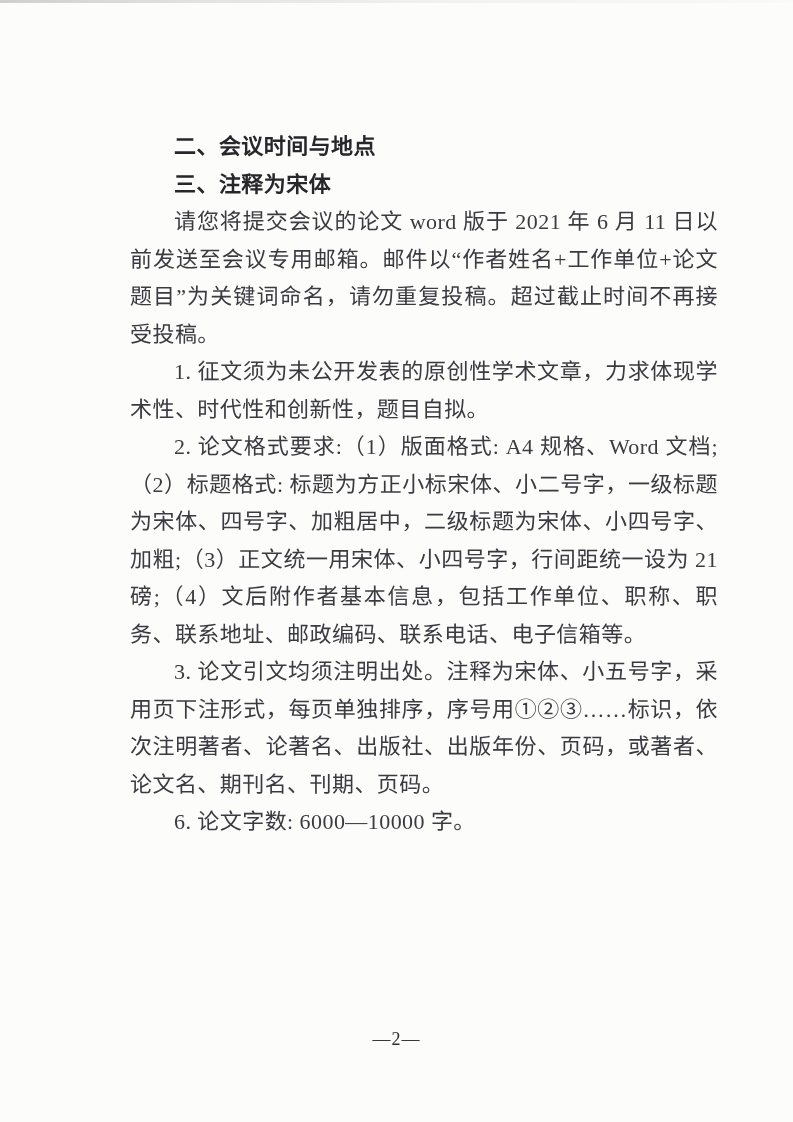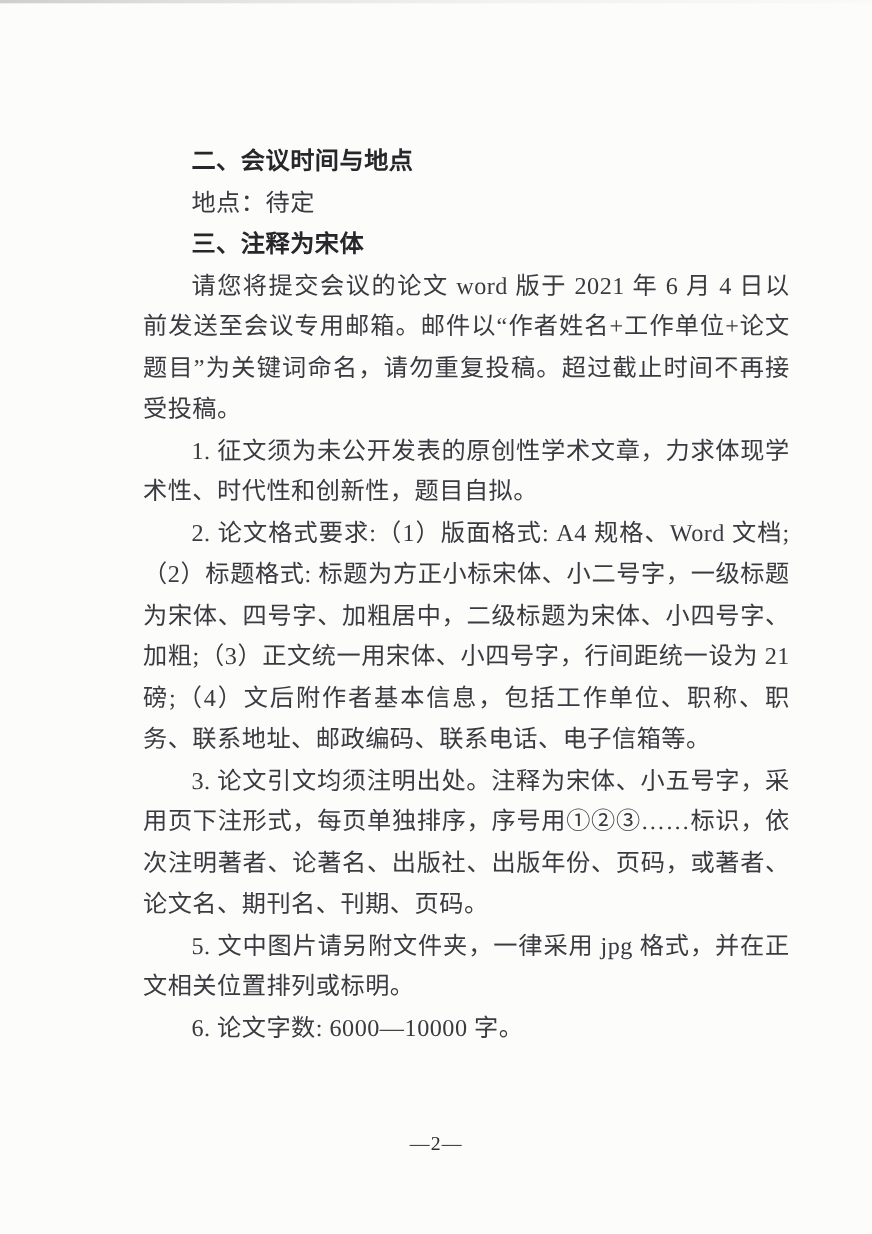--- a/index.html
+++ b/index.html
@@ -52,23 +52,21 @@
     letter-spacing: 1px;
     color: var(--footer, #2e2e33);
   }
 </style>
 </head>
 <body>
 
 <div class="page">
   <main class="content">
       <p class="heading">二、会议时间与地点</p>
-      <p class="paragraph">地点：待定</p>
       <p class="heading">三、注释为宋体</p>
-      <p class="paragraph">请您将提交会议的论文 word 版于 2021 年 6 月 4 日以前发送至会议专用邮箱。邮件以“作者姓名+工作单位+论文题目”为关键词命名，请勿重复投稿。超过截止时间不再接受投稿。</p>
+      <p class="paragraph">请您将提交会议的论文 word 版于 2021 年 6 月 11 日以前发送至会议专用邮箱。邮件以“作者姓名+工作单位+论文题目”为关键词命名，请勿重复投稿。超过截止时间不再接受投稿。</p>
       <p class="paragraph">1. 征文须为未公开发表的原创性学术文章，力求体现学术性、时代性和创新性，题目自拟。</p>
       <p class="paragraph">2. 论文格式要求:（1）版面格式: A4 规格、Word 文档;（2）标题格式: 标题为方正小标宋体、小二号字，一级标题为宋体、四号字、加粗居中，二级标题为宋体、小四号字、加粗;（3）正文统一用宋体、小四号字，行间距统一设为 21 磅;（4）文后附作者基本信息，包括工作单位、职称、职务、联系地址、邮政编码、联系电话、电子信箱等。</p>
       <p class="paragraph">3. 论文引文均须注明出处。注释为宋体、小五号字，采用页下注形式，每页单独排序，序号用①②③……标识，依次注明著者、论著名、出版社、出版年份、页码，或著者、论文名、期刊名、刊期、页码。</p>
-      <p class="paragraph">5. 文中图片请另附文件夹，一律采用 jpg 格式，并在正文相关位置排列或标明。</p>
       <p class="paragraph">6. 论文字数: 6000—10000 字。</p>
     </main>
   <footer class="footer">—2—</footer>
 </div>
 
 </body></html>

